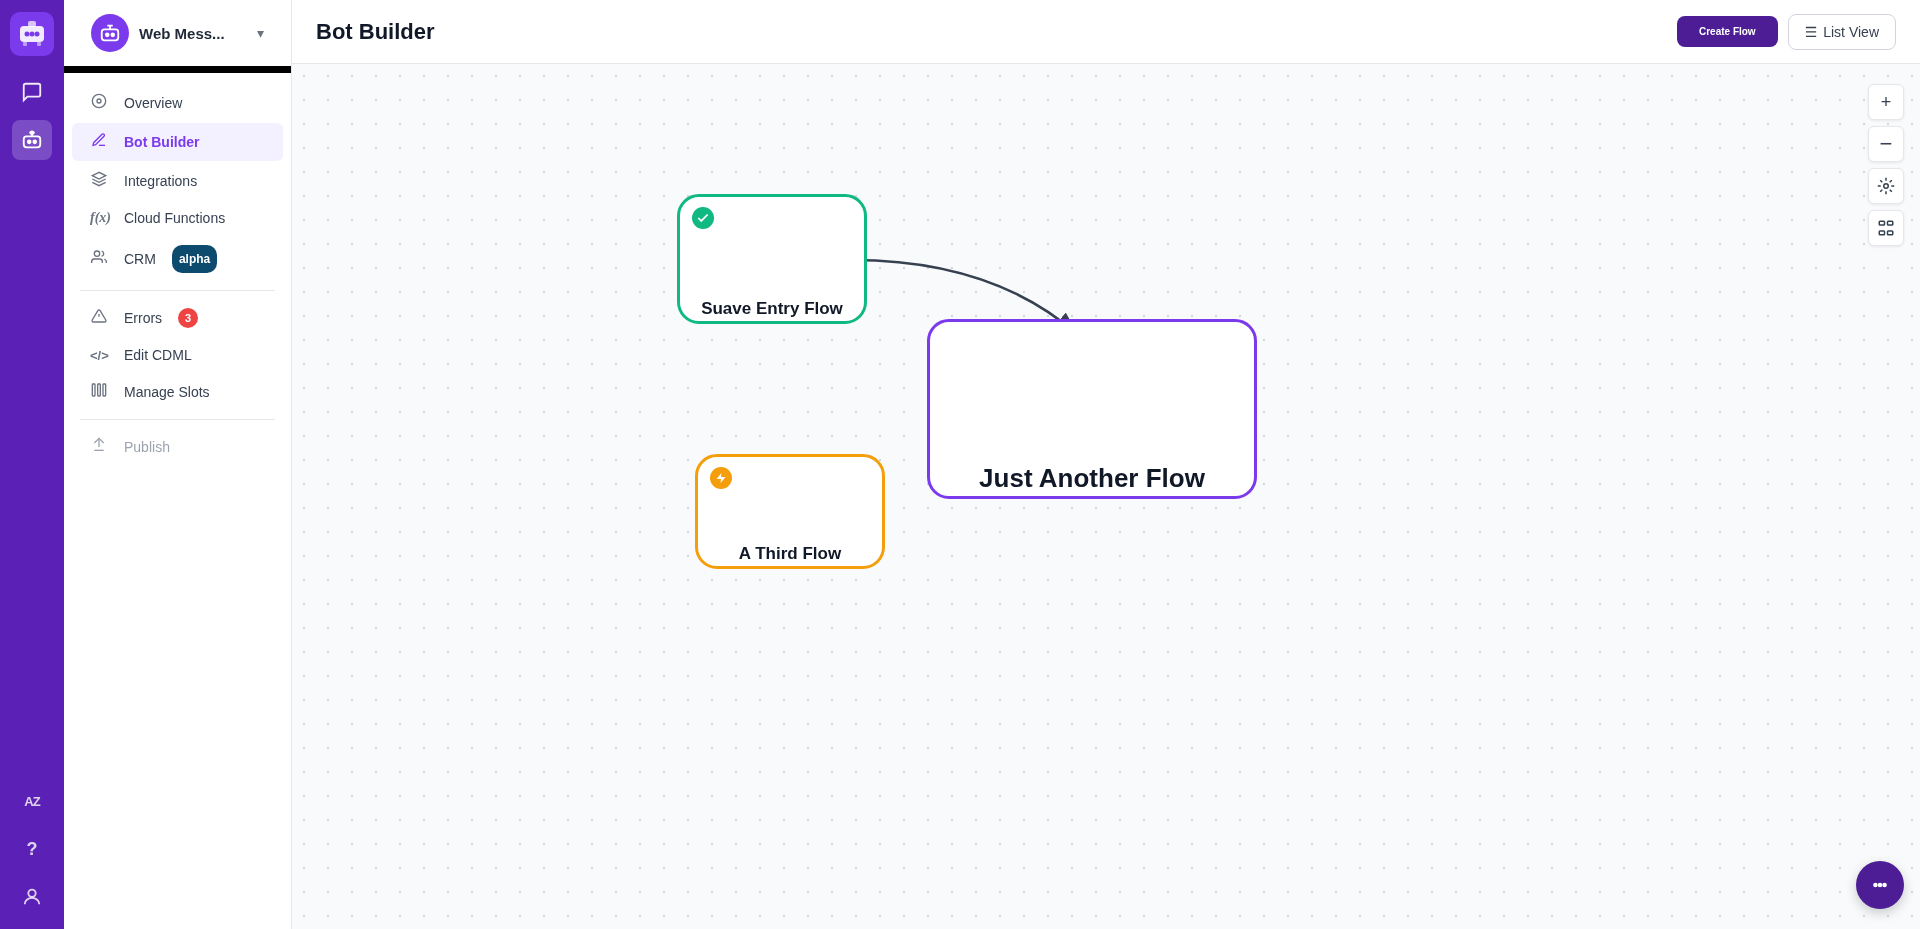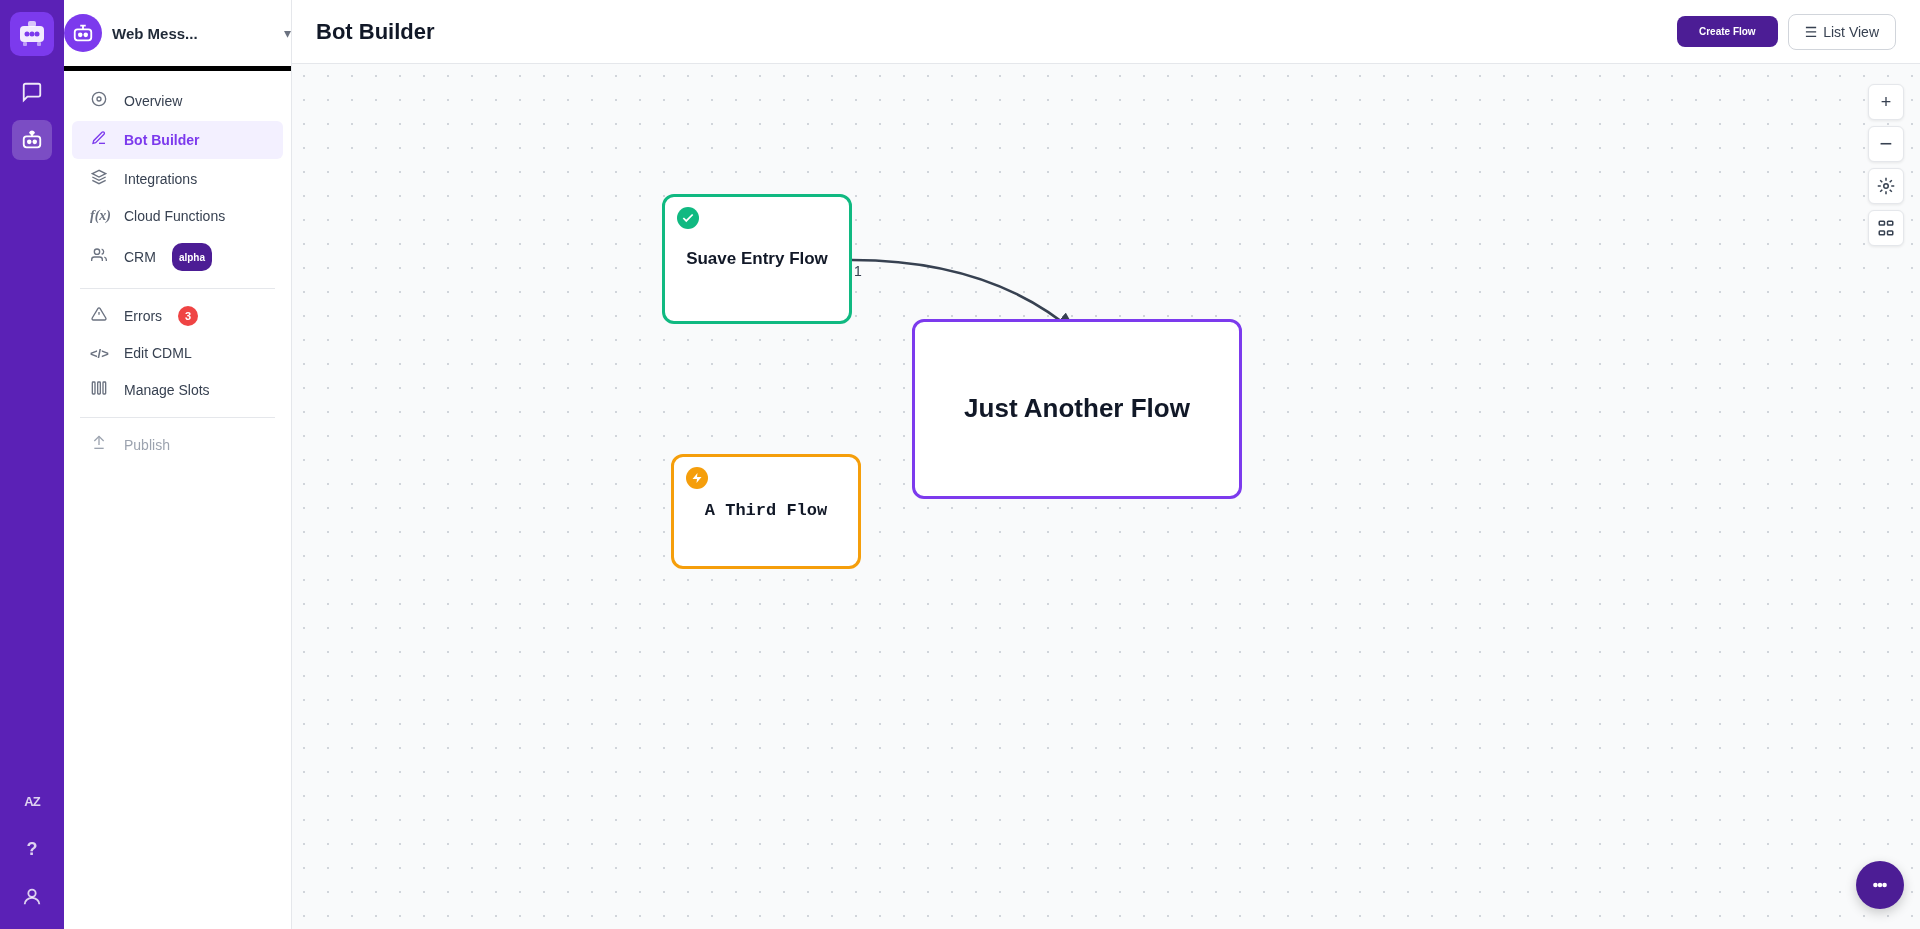--- a/index.html
+++ b/index.html
@@ -47,22 +47,22 @@
       background: #fff;
       border-right: 1px solid #e5e7eb;
       display: flex;
       flex-direction: column;
       flex-shrink: 0;
     }
     .left-nav-header {
       display: flex;
       align-items: center;
       gap: 10px;
-      padding: 14px 0;
-      border-bottom: 5px solid #000000;
+      padding: 14px 27px;
+      border-bottom: 7px solid #000000;
     }
     .bot-avatar {
       width: 38px;
       height: 38px;
       border-radius: 50%;
       background: #7c3aed;
       display: flex;
       align-items: center;
       justify-content: center;
       color: #fff;
@@ -98,21 +98,21 @@
       align-items: center;
       justify-content: center;
       min-width: 20px;
       height: 20px;
       border-radius: 10px;
       font-size: 11px;
       font-weight: 700;
       padding: 0 5px;
     }
     .badge-red { background: #ef4444; color: #fff; }
-    .badge-alpha { background: #4c1d95; color: #fff; font-size: 10px; padding: 14px 7px; border-radius: 10px; font-weight: 600; }
+    .badge-alpha { background: #0c4a6e; color: #fff; font-size: 12px; padding: 14px 7px; border-radius: 10px; font-weight: 600; }
 
     .nav-item.disabled { color: #9ca3af; cursor: not-allowed; }
     .nav-item.disabled .nav-icon { color: #9ca3af; }
 
     
     .main-content {
       flex: 1;
       display: flex;
       flex-direction: column;
       overflow: hidden;
@@ -161,27 +161,28 @@
       position: relative;
       overflow: hidden;
       background-color: #f9fafb;
       background-image: radial-gradient(circle, #d1d5db 1px, transparent 1px);
       background-size: 24px 24px;
     }
 
     
     .flow-node {
       position: absolute;
-      border-radius: 12px;
+      border-radius: 22px;
       display: flex;
       flex-direction: column;
       align-items: center;
-      justify-content: center;
+      justify-content: flex-end;
       cursor: pointer;
       background: #fff;
+      margin-left: 15px;
     }
     .flow-node-label {
       font-size: 17px;
       font-weight: 600;
       text-align: center;
       color: #111827;
       line-height: 1.35;
     }
     .flow-node-icon {
       position: absolute;
@@ -201,26 +202,25 @@
       left: 370px;
       top: 130px;
       width: 190px;
       height: 130px;
       border: 3px solid #10b981;
     }
     .node-suave .flow-node-icon { background: #10b981; color: #fff; }
 
     
     .node-third {
-      left: 379px;
+      left: 388px;
       top: 390px;
       width: 190px;
       height: 115px;
       border: 3px solid #f59e0b;
-      font-family: Liberation Mono, monospace;
     }
     .node-third .flow-node-icon { background: #f59e0b; color: #fff; }
 
     
     .node-just {
       left: 620px;
       top: 255px;
       width: 330px;
       height: 180px;
       border: 3.5px solid #7c3aed;

